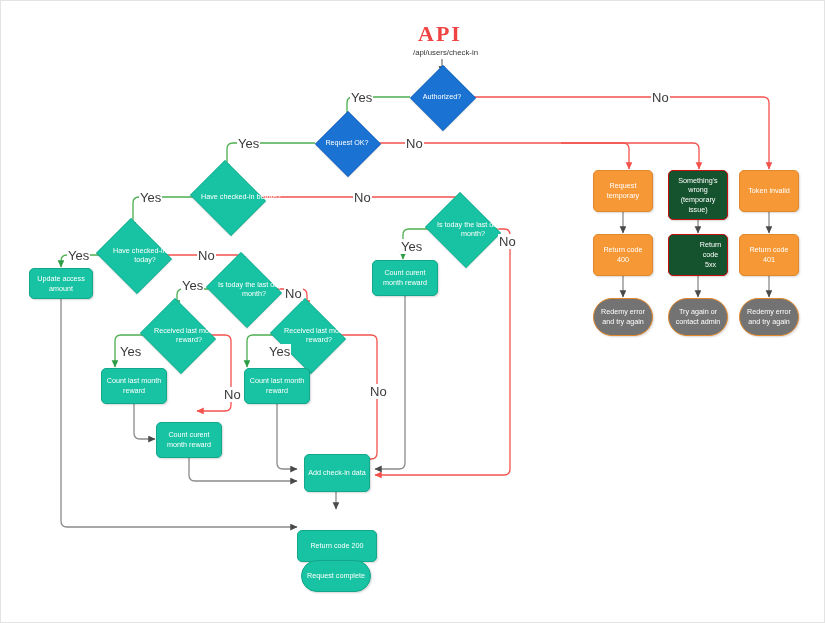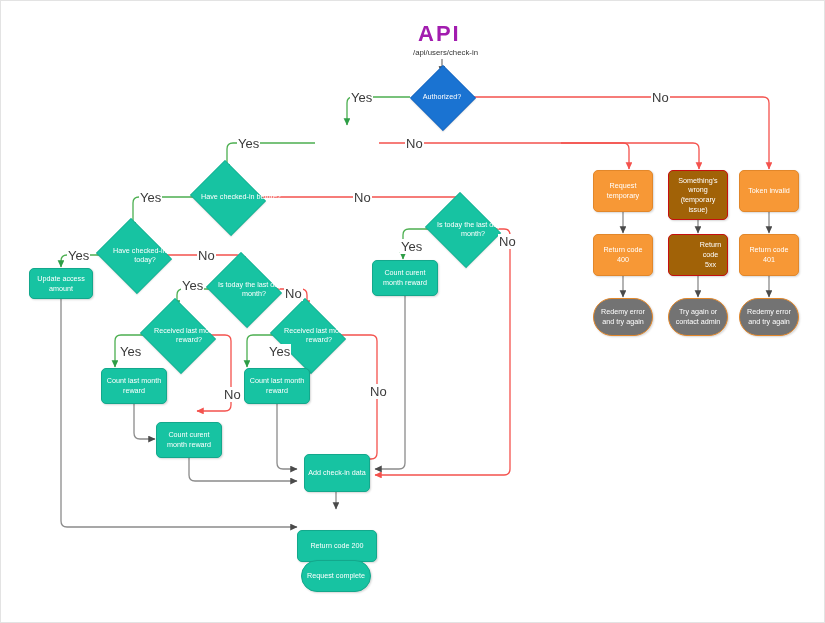--- a/index.html
+++ b/index.html
@@ -42,21 +42,21 @@
     border-radius:5px;
     box-shadow:1px 1px 2px rgba(0,0,0,.16);
   }
   .err-or-term{
     background:#737373;
     border:1px solid #e2872a;
     border-radius:22px;
     box-shadow:1px 1px 2px rgba(0,0,0,.16);
   }
   .err-rd{
-    background:#a16207;
+    background:#14532d;
     border:1px solid #c60f0f;
     border-radius:5px;
     box-shadow:1px 1px 2px rgba(0,0,0,.16);
   }
   .diamond{
     position:absolute;
     z-index:3;
   }
   .diamond .shape{
     position:absolute;left:0;top:0;width:100%;height:100%;
@@ -75,22 +75,22 @@
     position:absolute;
     color:#3a3a3a;
     font-size:13px;
     background:#ffffff;
     padding:0 1px;
     z-index:4;
     white-space:nowrap;
   }
   #api-title{
     position:absolute;
-    color:#a21caf;
-    font-family:Liberation Sans, sans-serif;
+    color:#ef4444;
+    font-family:Liberation Serif, serif;
     font-weight:bold;
     font-size:22px;
     letter-spacing:2px;
     z-index:4;
   }
   #api-path{
     position:absolute;
     color:#353535;
     font-size:7.8px;
     z-index:4;
@@ -179,20 +179,24 @@
   </svg>
 
   <div id="api-title" style="left:417px;top:20px;">API</div>
   <div id="api-path" style="left:412px;top:47px;">/api/users/check-in</div>
 
   <div class="diamond blue" style="left:409px;top:64px;width:64px;height:64px;">
     <div class="shape"></div>
     <div class="dlabel">Authorized?</div>
   </div>
 
+  <div class="diamond blue" style="left:314px;top:110px;width:64px;height:64px;">
+    <div class="shape"></div>
+    <div class="dlabel">Request OK?</div>
+  </div>
 
   <div class="diamond teal" style="left:186px;top:162px;width:80px;height:68px;">
     <div class="shape"></div>
     <div class="dlabel" style="padding:0 14px;">Have checked-in before?</div>
   </div>
 
   <div class="diamond teal" style="left:92px;top:220px;width:80px;height:68px;">
     <div class="shape"></div>
     <div class="dlabel" style="padding:0 12px;">Have checked-in for today?</div>
   </div>

